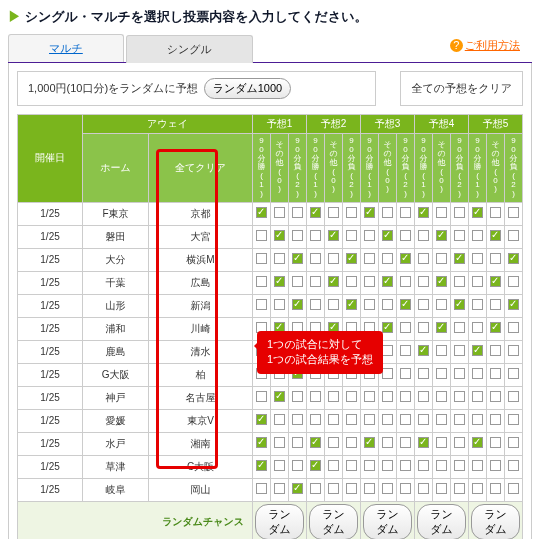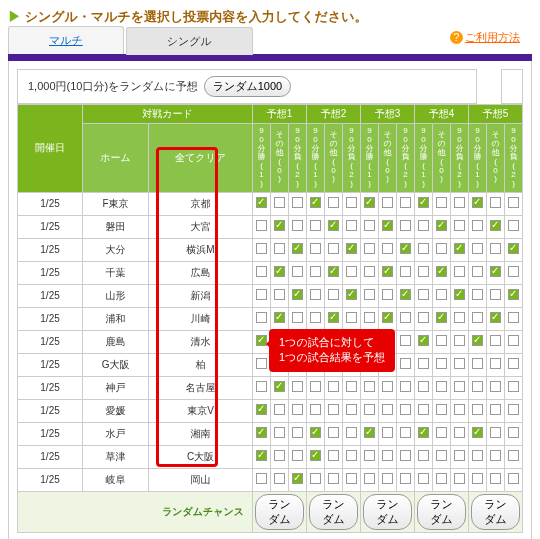--- a/index.html
+++ b/index.html
@@ -1,25 +1,25 @@
 <!DOCTYPE html>
 <html><head>
 <meta charset="utf-8">
 <style>
 *{box-sizing:border-box;margin:0;padding:0;font-family:"MS PGothic",sans-serif}
 body{background:#fff;padding:8px;font-size:11px;color:#333}
-.title{color:#a16207;font-size:13px;font-weight:bold;}
+.title{color:#0f172a;font-size:13px;font-weight:bold;margin-bottom:8px}
 .title::before{content:"▶ ";color:#7ab51d}
-.tabs{display:flex;align-items:end;border-bottom:7px solid #4c1d95;position:relative}
+.tabs{display:flex;align-items:end;border-bottom:1px solid #4c1d95;position:relative}
 .tab{padding:6px 40px;border:1px solid #ccc;border-bottom:none;background:#f5f5f5;color:#0066cc;text-decoration:underline;cursor:pointer;border-radius:3px 3px 0 0;margin-right:2px}
 .tab.active{background:#e5e5e5;color:#333;text-decoration:none;position:relative;top:1px}
 .help{position:absolute;right:12px;top:4px;color:#ff6600;font-size:11px;text-decoration:underline}
 .help::before{content:"? ";display:inline-block;width:13px;height:13px;background:#ff9900;color:#fff;border-radius:50%;text-align:center;line-height:13px;margin-right:2px;text-decoration:none}
 .panel{border:1px solid #ccc;border-top:none;padding:8px}
-.toolbar{display:flex;gap:24px;margin-bottom:0}
+.toolbar{display:flex;gap:24px;margin-bottom:8px}
 .tbox{border:1px solid #ccc;padding:6px 10px;display:flex;align-items:center;gap:6px;flex:1}
 .tbox:last-child{flex:0 0 auto}
 .btn{background:linear-gradient(#fff,#e8e8e8);border:1px solid #999;border-radius:13px;padding:2px 8px;font-size:11px;cursor:pointer}
 table{border-collapse:collapse;width:100%;font-size:10px}
 th,td{border:1px solid #ccc;text-align:center;padding:2px}
 th{background:#8bc34a;color:#fff;font-weight:normal}
 th.h1{background:#7ab51d}
 .subh{font-size:8px;line-height:1.1;padding:3px 1px;width:18px}
 td.date,td.team{background:#fff;padding:4px 2px}
 td.cb{padding:3px 1px;width:18px}
@@ -45,28 +45,29 @@
 </div>
 
 <div class="panel wrap">
 
   <div class="toolbar">
     <div class="tbox">
       <span>1,000円(10口分)をランダムに予想</span>
       <button class="btn">ランダム1000</button>
     </div>
     <div class="tbox">
+      <span>全ての予想をクリア</span>
     </div>
   </div>
 
   <table id="main-table">
       <tbody>
         <tr>
           <th class="h1" rowspan="3">開催日</th>
-          <th class="h1" colspan="2">対戦カード</th>
+          <th class="h1" colspan="2">アウェイ</th>
           <th class="h1" colspan="3">予想1</th>
           <th class="h1" colspan="3">予想2</th>
           <th class="h1" colspan="3">予想3</th>
           <th class="h1" colspan="3">予想4</th>
           <th class="h1" colspan="3">予想5</th>
         </tr>
         <tr>
           <th rowspan="2">ホーム</th>
           <th rowspan="2">全てクリア</th>
           <th class="subh">9<br>0<br>分<br>勝<br>(<br>1<br>)</th>
@@ -351,14 +352,14 @@
           <td colspan="3"><button class="btn">ランダム</button></td>
           <td colspan="3"><button class="btn">ランダム</button></td>
           <td colspan="3"><button class="btn">ランダム</button></td>
           <td colspan="3"><button class="btn">ランダム</button></td>
           <td colspan="3"><button class="btn">ランダム</button></td>
         </tr>
       </tbody>
     </table>
 
   <div class="highlight" style="top:86px;left:147px;width:62px;height:320px"></div>
-  <div class="callout" style="top:268px;left:260px">1つの試合に対して<br>1つの試合結果を予想</div>
+  <div class="callout" style="top:268px;left:248px">1つの試合に対して<br>1つの試合結果を予想</div>
 </div>
 
 </body></html>

